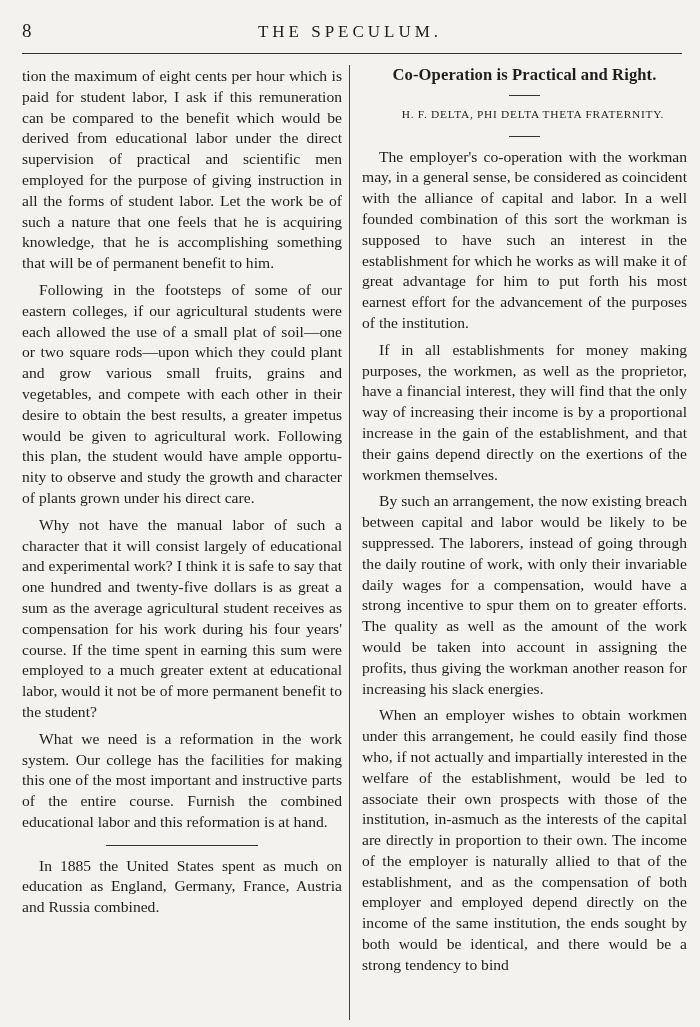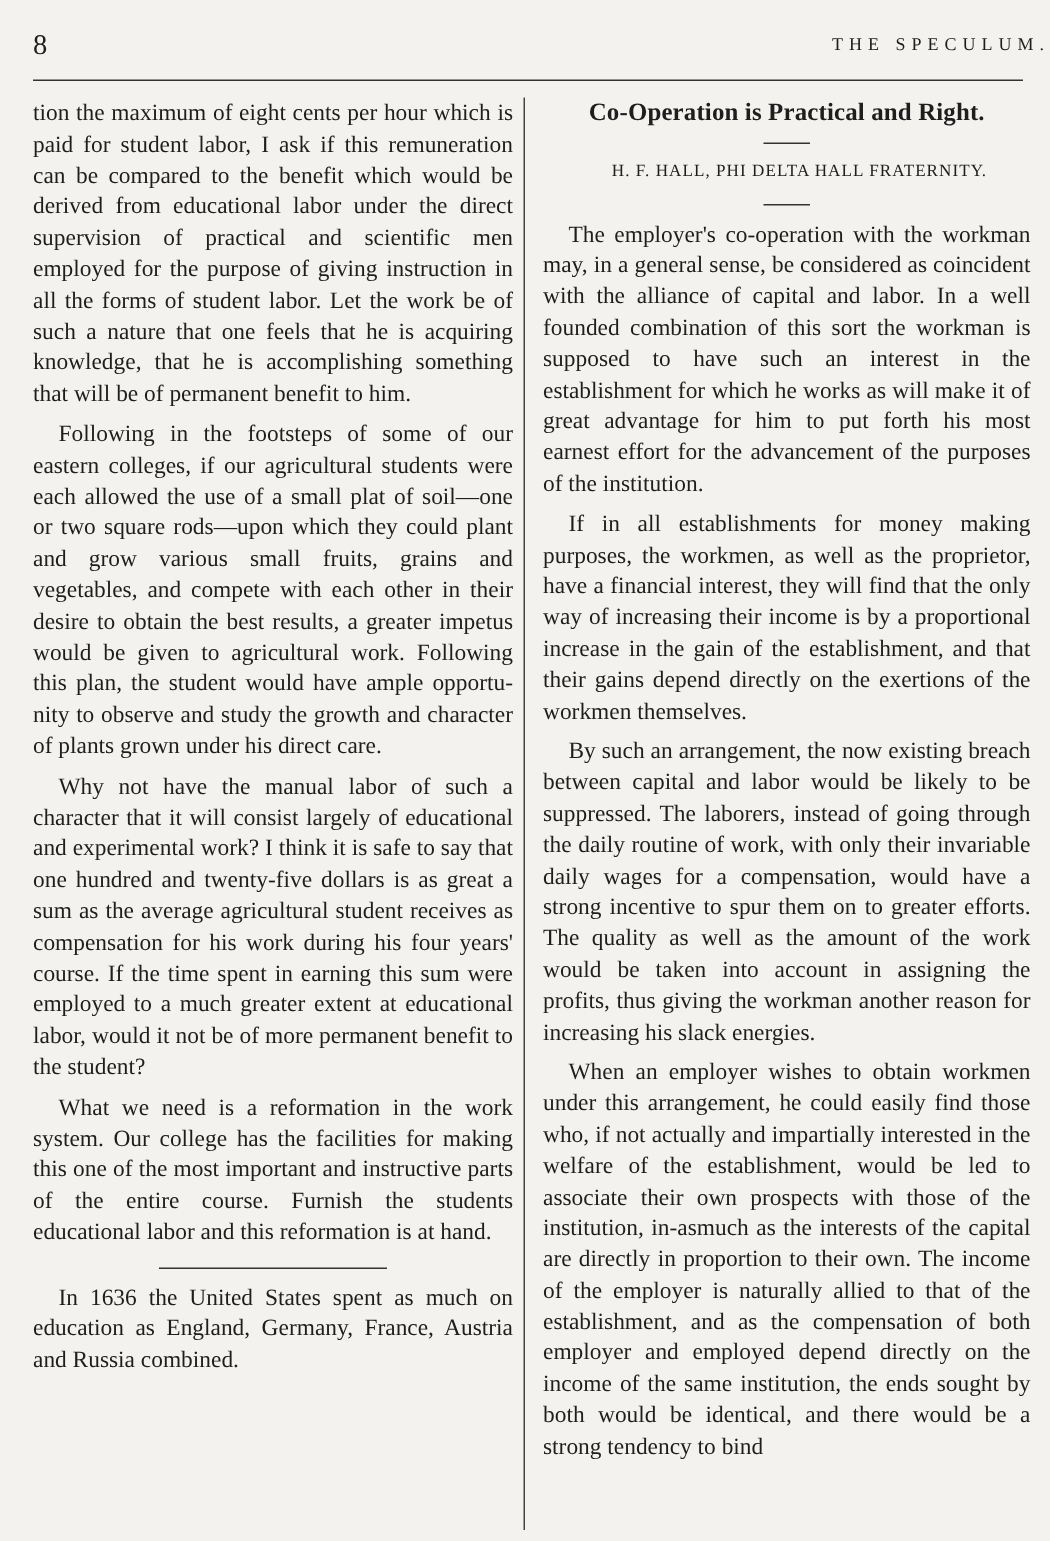--- a/index.html
+++ b/index.html
@@ -9,21 +9,21 @@
     font-family: "Liberation Serif", "DejaVu Serif", serif;
     color: #1e1e1e;
     position: relative;
   }
   .page-number {
     position: absolute; left: 22px; top: 20px;
     font-size: 19px; letter-spacing: 0;
   }
   .masthead {
     position: absolute; left: 0; right: 0; top: 22px;
-    text-align: right; font-size: 12px; letter-spacing: 4px;
+    text-align: center; font-size: 17px; letter-spacing: 4px;
   }
   .rule-top {
     position: absolute; left: 22px; width: 660px; top: 53px;
     height: 0; border-top: 1.5px solid #333;
   }
   .col-divider {
     position: absolute; left: 349px; top: 65px; height: 955px;
     border-left: 1px solid #444;
   }
   .col {
@@ -55,27 +55,27 @@
 
 <div class="page-number">8</div>
 <div class="masthead">THE SPECULUM.</div>
 <div class="rule-top"></div>
 <div class="col-divider"></div>
 
 <div class="col col-left">
   <p class="noindent">tion the maximum of eight cents per hour which is paid for student labor, I ask if this remuneration can be compared to the benefit which would be derived from educational labor under the direct supervision of practi­cal and scientific men employed for the pur­pose of giving instruction in all the forms of student labor.  Let the work be of such a nature that one feels that he is acquiring knowledge, that he is accomplishing some­thing that will be of permanent benefit to him.</p>
   <p>Following in the footsteps of some of our eastern colleges, if our agricultural students were each allowed the use of a small plat of soil—one or two square rods—upon which they could plant and grow various small fruits, grains and vegetables, and compete with each other in their desire to obtain the best results, a greater impetus would be given to agricultural work.  Following this plan, the student would have ample opportu­nity to observe and study the growth and character of plants grown under his direct care.</p>
   <p>Why not have the manual labor of such a character that it will consist largely of educational and experimental work?  I think it is safe to say that one hundred and twen­ty-five dollars is as great a sum as the aver­age agricultural student receives as compen­sation for his work during his four years' course.  If the time spent in earning this sum were employed to a much greater extent at educational labor, would it not be of more permanent benefit to the student?</p>
-  <p>What we need is a reformation in the work system.  Our college has the facilities for making this one of the most important and instructive parts of the entire course. Furnish the students educational labor and this reformation is at hand.</p>
+  <p>What we need is a reformation in the work system.  Our college has the facilities for making this one of the most important and instructive parts of the entire course. Furnish the combined educational labor and this reformation is at hand.</p>
   <div class="sep-rule"></div>
-  <p>In 1636 the United States spent as much on education as England, Germany, France, Austria and Russia combined.</p>
+  <p>In 1885 the United States spent as much on education as England, Germany, France, Austria and Russia combined.</p>
 </div>
 
 <div class="col col-right">
   <h2 class="article-title">Co-Operation is Practical and Right.</h2>
   <div class="short-rule"></div>
-  <p class="byline">H. F. HALL, PHI DELTA HALL FRATERNITY.</p>
+  <p class="byline">H. F. DELTA, PHI DELTA THETA FRATERNITY.</p>
   <div class="short-rule" style="margin-top:11px;margin-bottom:10px"></div>
   <p>The employer's co-operation with the work­man may, in a general sense, be considered as coincident with the alliance of capital and labor.  In a well founded combination of this sort the workman is supposed to have such an interest in the establishment for which he works as will make it of great advantage for him to put forth his most earnest effort for the advancement of the purposes of the in­stitution.</p>
   <p>If in all establishments for money making purposes, the workmen, as well as the pro­prietor, have a financial interest, they will find that the only way of increasing their in­come is by a proportional increase in the gain of the establishment, and that their gains de­pend directly on the exertions of the work­men themselves.</p>
   <p>By such an arrangement, the now exist­ing breach between capital and labor would be likely to be suppressed.  The laborers, instead of going through the daily routine of work, with only their invariable daily wages for a compensation, would have a strong in­centive to spur them on to greater efforts. The quality as well as the amount of the work would be taken into account in assign­ing the profits, thus giving the workman an­other reason for increasing his slack energies.</p>
   <p>When an employer wishes to obtain work­men under this arrangement, he could easily find those who, if not actually and imparti­ally interested in the welfare of the establish­ment, would be led to associate their own prospects with those of the institution, in-as­much as the interests of the capital are direct­ly in proportion to their own.  The income of the employer is naturally allied to that of the establishment, and as the compensation of both employer and employed depend di­rectly on the income of the same institution, the ends sought by both would be identical, and there would be a strong tendency to bind</p>
 </div>
 
 </body></html>

